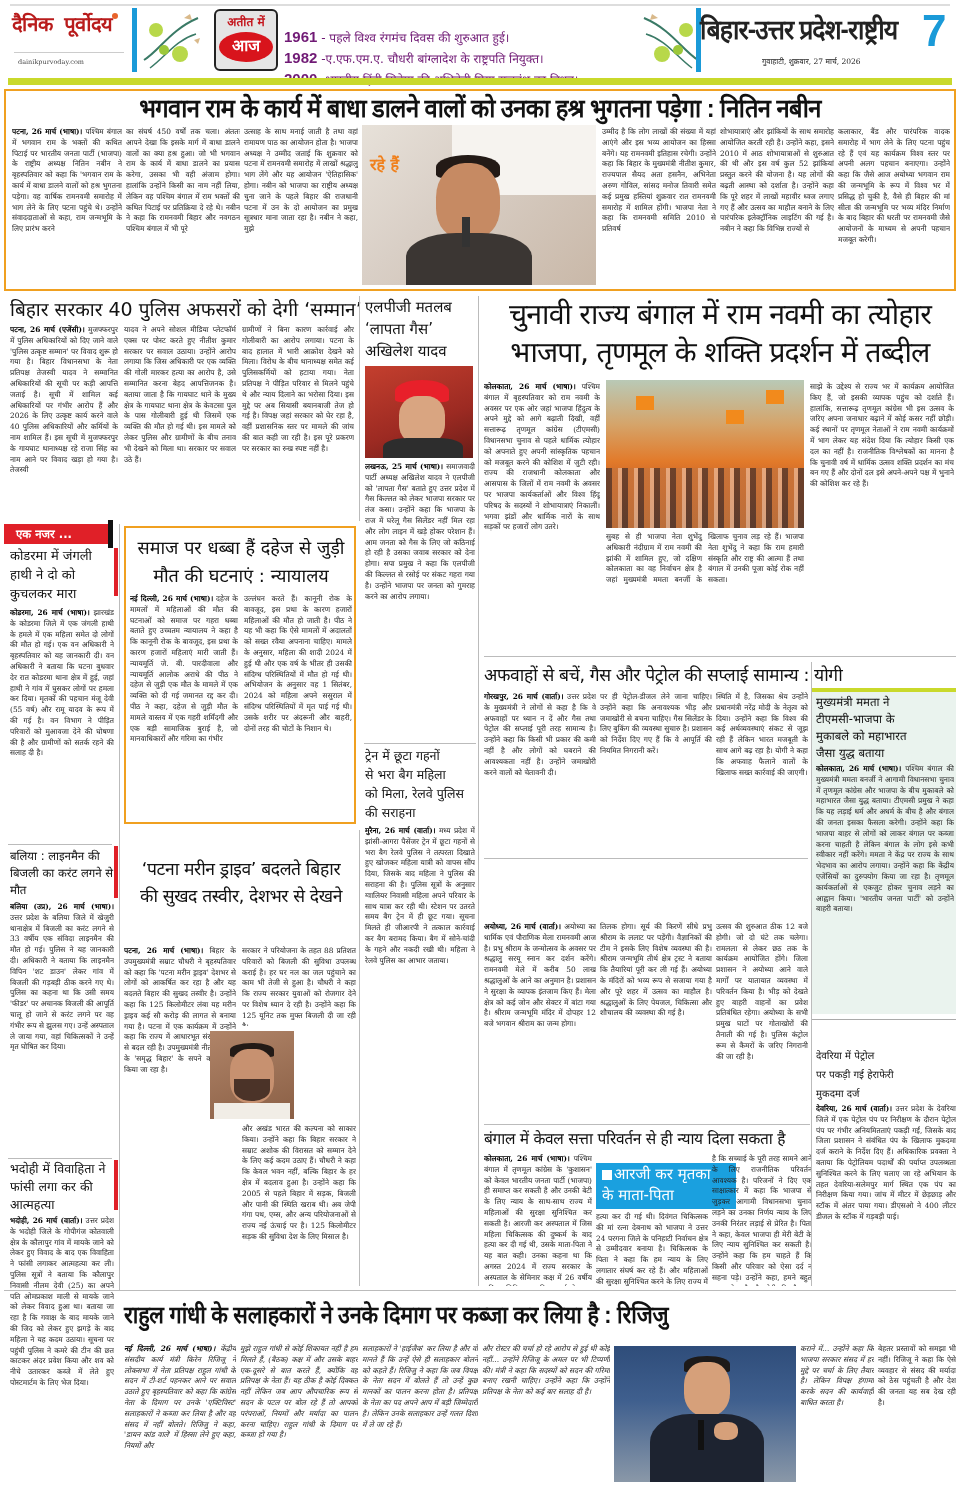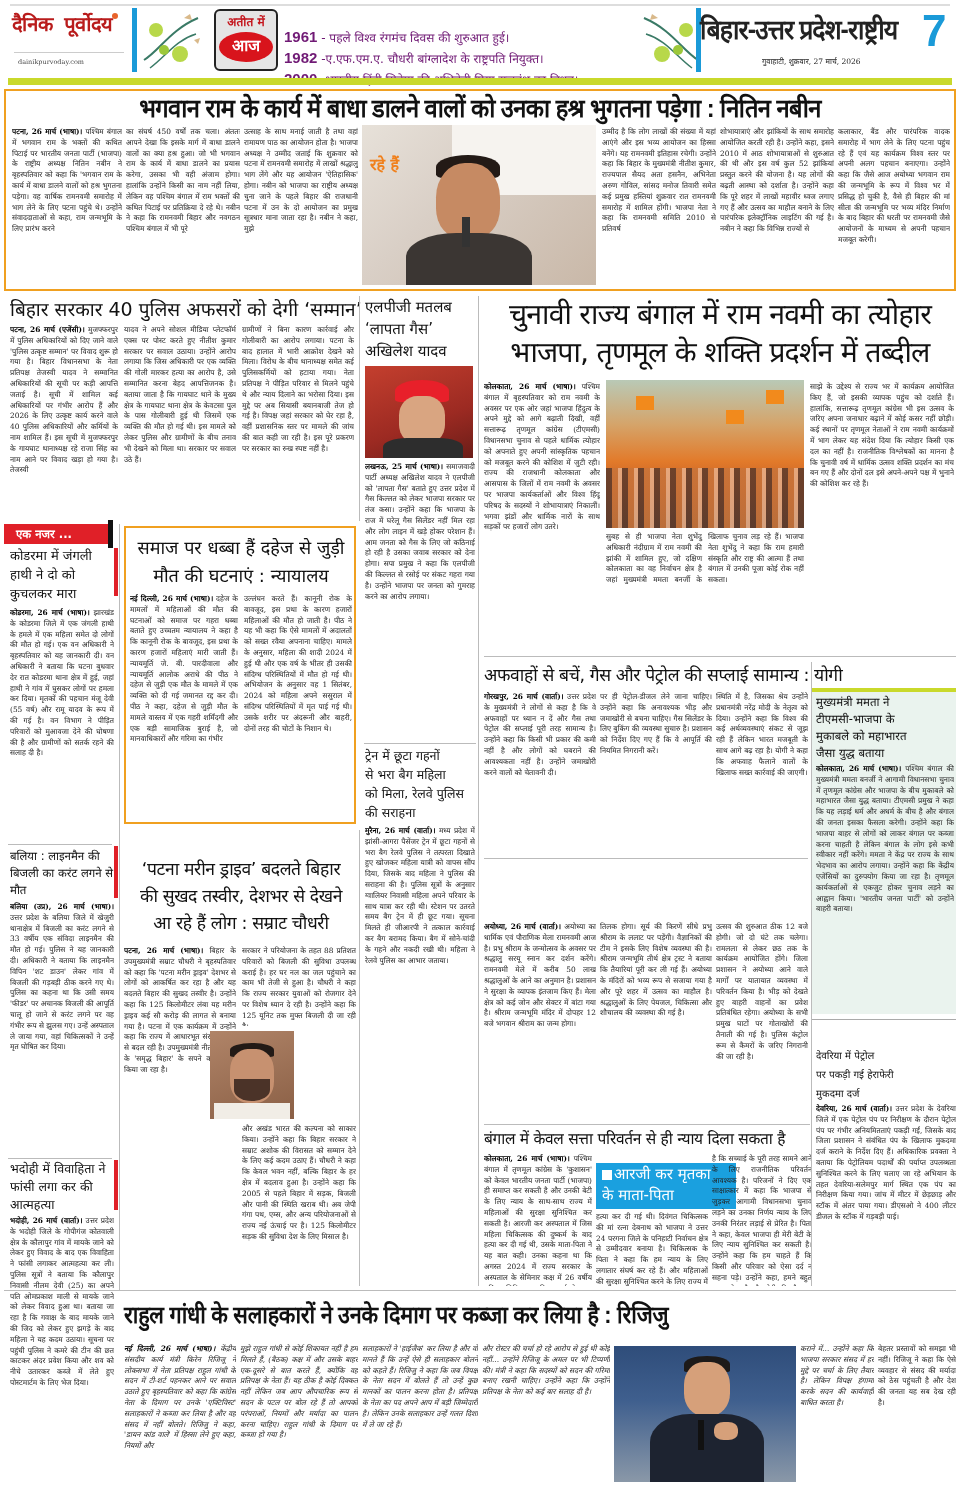--- a/index.html
+++ b/index.html
@@ -206,21 +206,20 @@
   <div>से भरा बैग महिला</div>
   <div>को मिला, रेलवे पुलिस</div>
   <div>की सराहना</div>
 </div>
 <div class="abs body-text" style="left:365px;top:826px;width:110px;height:460px;"><b>मुरैना, 26 मार्च (वार्ता)।</b> <span>मध्य प्रदेश में झांसी-आगरा पैसेंजर ट्रेन में छूटा गहनों से भरा बैग रेलवे पुलिस ने तत्परता दिखाते हुए खोजकर महिला यात्री को वापस सौंप दिया, जिसके बाद महिला ने पुलिस की सराहना की है। पुलिस सूत्रों के अनुसार ग्वालियर निवासी महिला अपने परिवार के साथ यात्रा कर रही थी। स्टेशन पर उतरते समय बैग ट्रेन में ही छूट गया। सूचना मिलते ही जीआरपी ने तत्काल कार्रवाई कर बैग बरामद किया। बैग में सोने-चांदी के गहने और नकदी रखी थी। महिला ने रेलवे पुलिस का आभार जताया।</span></div>
 <div class="rule-v" style="left:359px;top:830px;height:456px;"></div>
 
 <div class="headline h-serif" style="left:124px;top:856px;width:234px;font-size:17.5px;line-height:27px;text-align:center;letter-spacing:-0.4px;">
   <div>‘पटना मरीन ड्राइव’ बदलते बिहार</div>
   <div>की सुखद तस्वीर, देशभर से देखने</div>
-  <div>आ रहे हैं लोग : सम्राट चौधरी</div>
 </div>
 <div class="abs body-text" style="left:124px;top:946px;width:112px;height:340px;"><b>पटना, 26 मार्च (भाषा)।</b> <span>बिहार के उपमुख्यमंत्री सम्राट चौधरी ने बृहस्पतिवार को कहा कि 'पटना मरीन ड्राइव' देशभर से लोगों को आकर्षित कर रहा है और यह बदलते बिहार की सुखद तस्वीर है। उन्होंने कहा कि 125 किलोमीटर लंबा यह मरीन ड्राइव कई सौ करोड़ की लागत से बनाया गया है। पटना में एक कार्यक्रम में उन्होंने कहा कि राज्य में आधारभूत संरचना तेजी से बदल रही है। उपमुख्यमंत्री नीतीश कुमार के 'समृद्ध बिहार' के सपने को साकार किया जा रहा है।</span></div>
 <div class="photo chaudhary">
   <div class="hair"></div>
   <div class="face"></div>
   <div class="beard"></div>
   <div class="coat"></div>
 </div>
 <div class="abs body-text" style="left:242px;top:946px;width:114px;height:80px;">सरकार ने परियोजना के तहत 88 प्रतिशत परिवारों को बिजली की सुविधा उपलब्ध कराई है। हर घर नल का जल पहुंचाने का काम भी तेजी से हुआ है। चौधरी ने कहा कि राज्य सरकार युवाओं को रोजगार देने पर विशेष ध्यान दे रही है। उन्होंने कहा कि 125 यूनिट तक मुफ्त बिजली दी जा रही है।</div>
 <div class="abs body-text" style="left:242px;top:1124px;width:114px;height:162px;">और अखंड भारत की कल्पना को साकार किया। उन्होंने कहा कि बिहार सरकार ने सम्राट अशोक की विरासत को सम्मान देने के लिए कई कदम उठाए हैं। चौधरी ने कहा कि केवल भवन नहीं, बल्कि बिहार के हर क्षेत्र में बदलाव हुआ है। उन्होंने कहा कि 2005 से पहले बिहार में सड़क, बिजली और पानी की स्थिति खराब थी। अब जेपी गंगा पथ, एम्स, और अन्य परियोजनाओं से राज्य नई ऊंचाई पर है। 125 किलोमीटर सड़क की सुविधा देश के लिए मिसाल है।</div>

